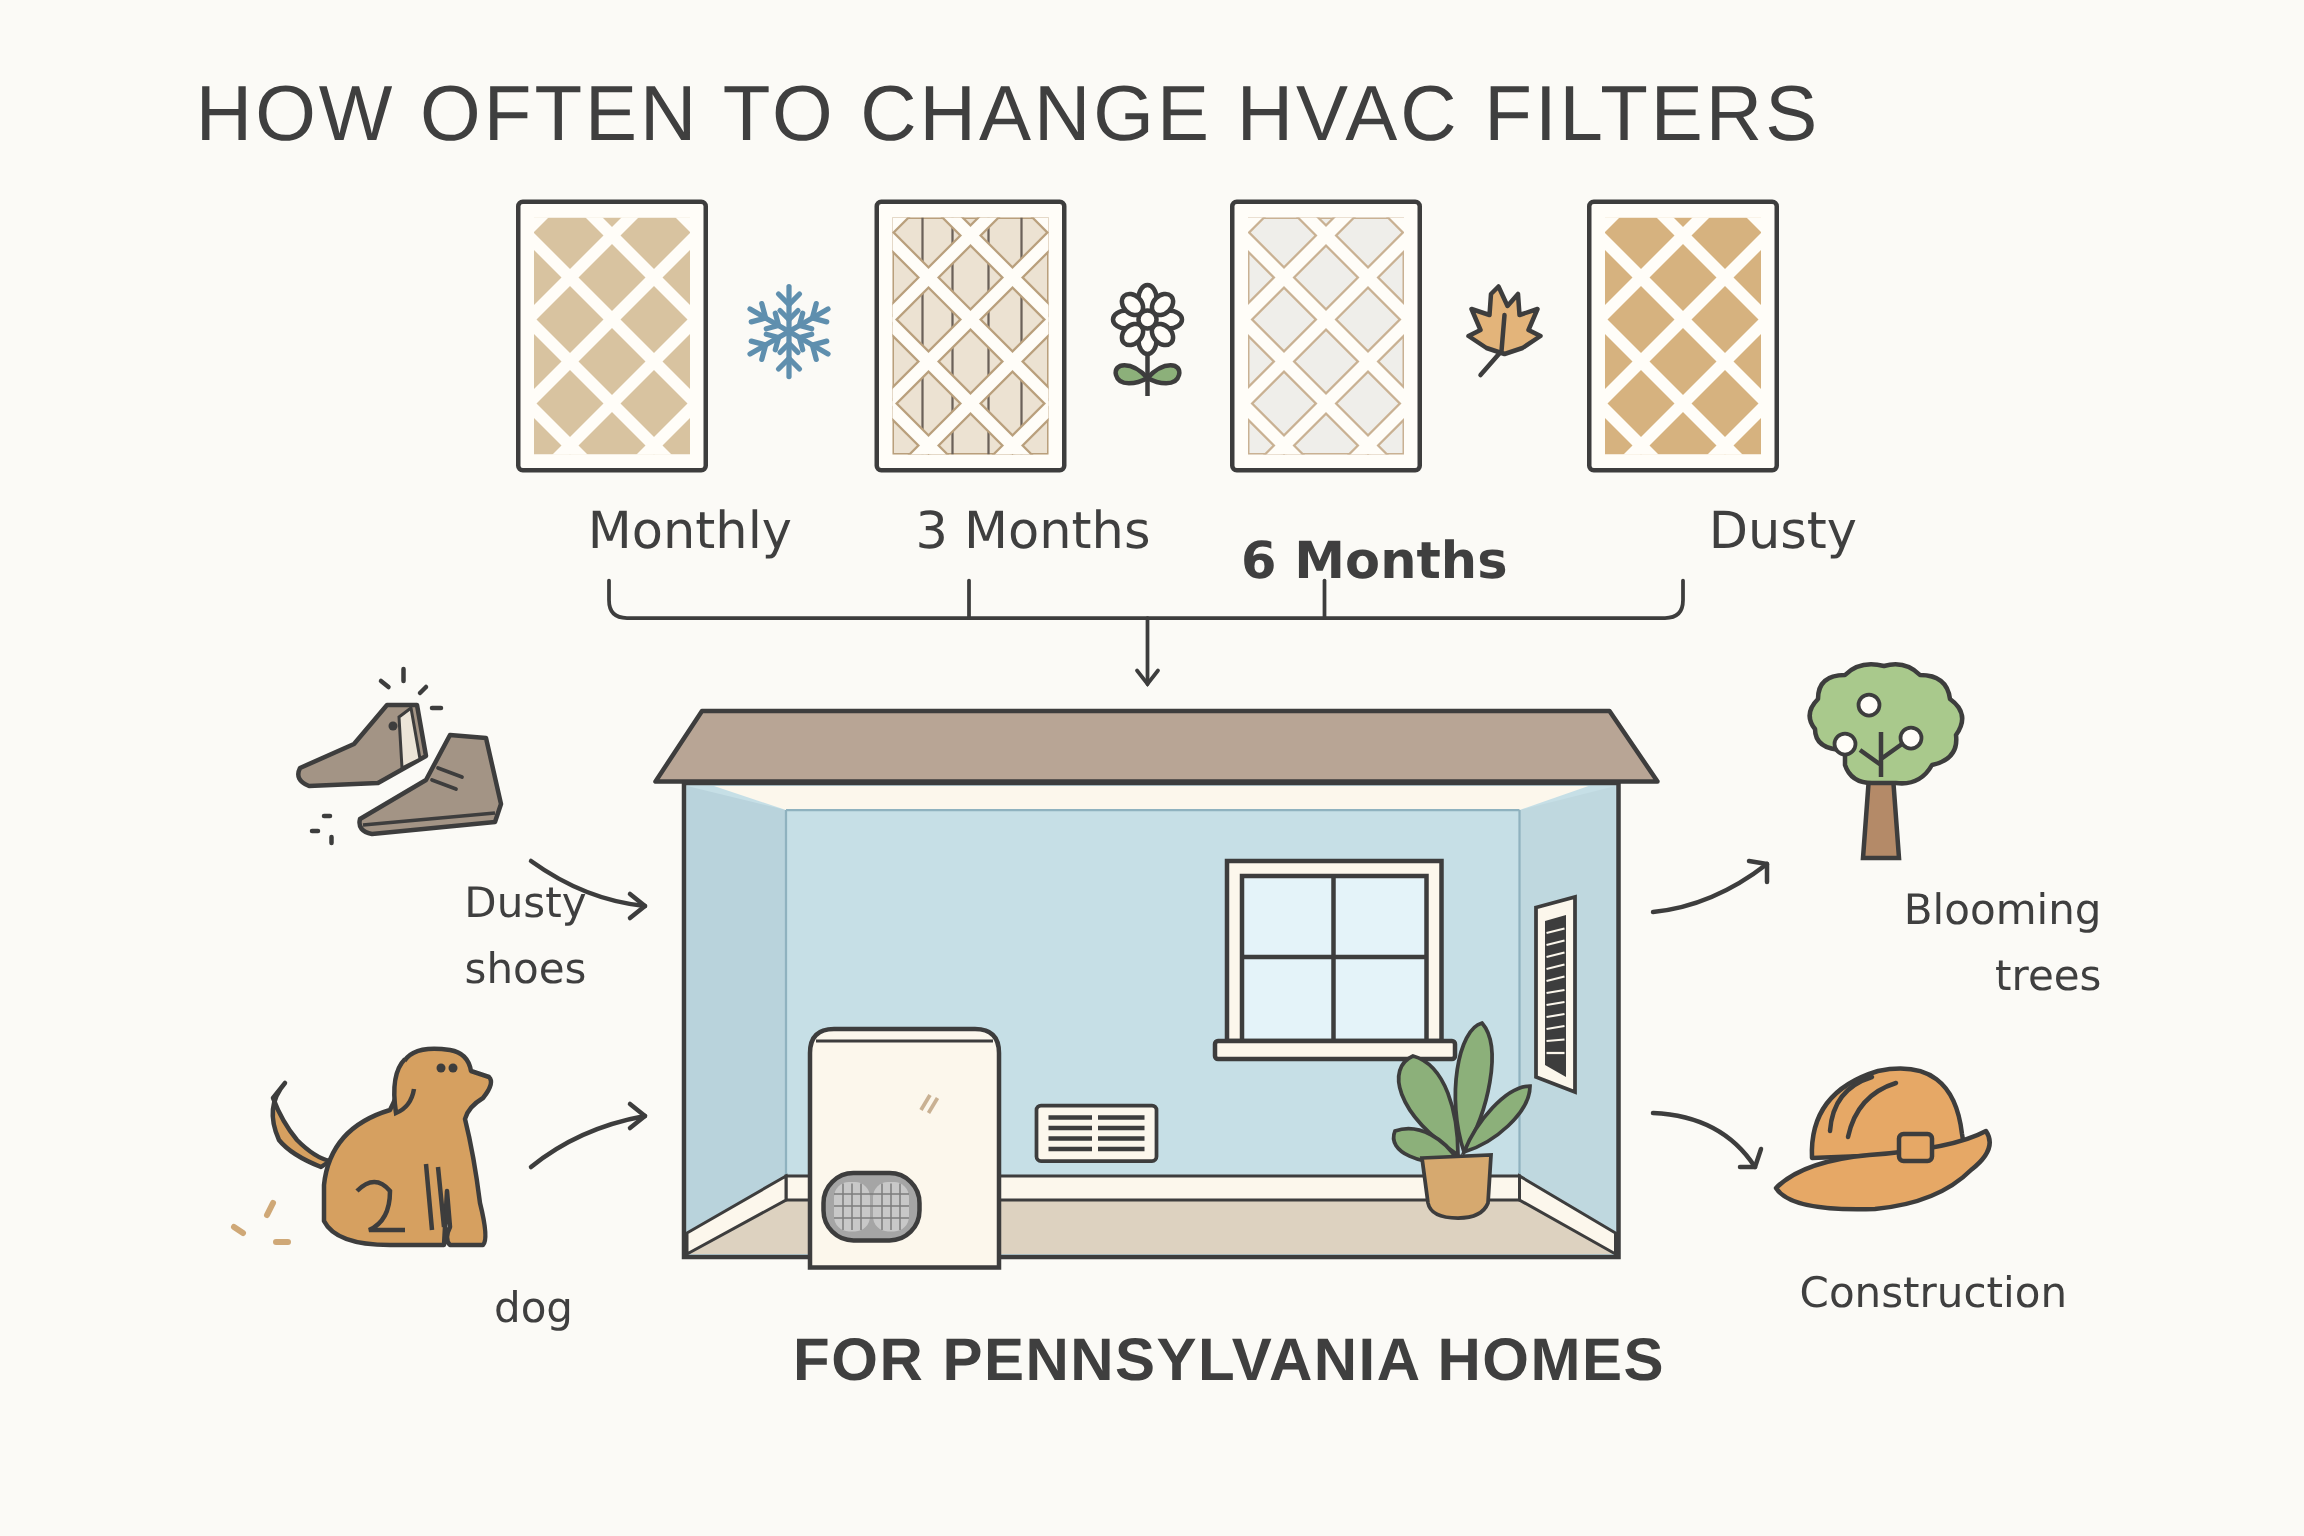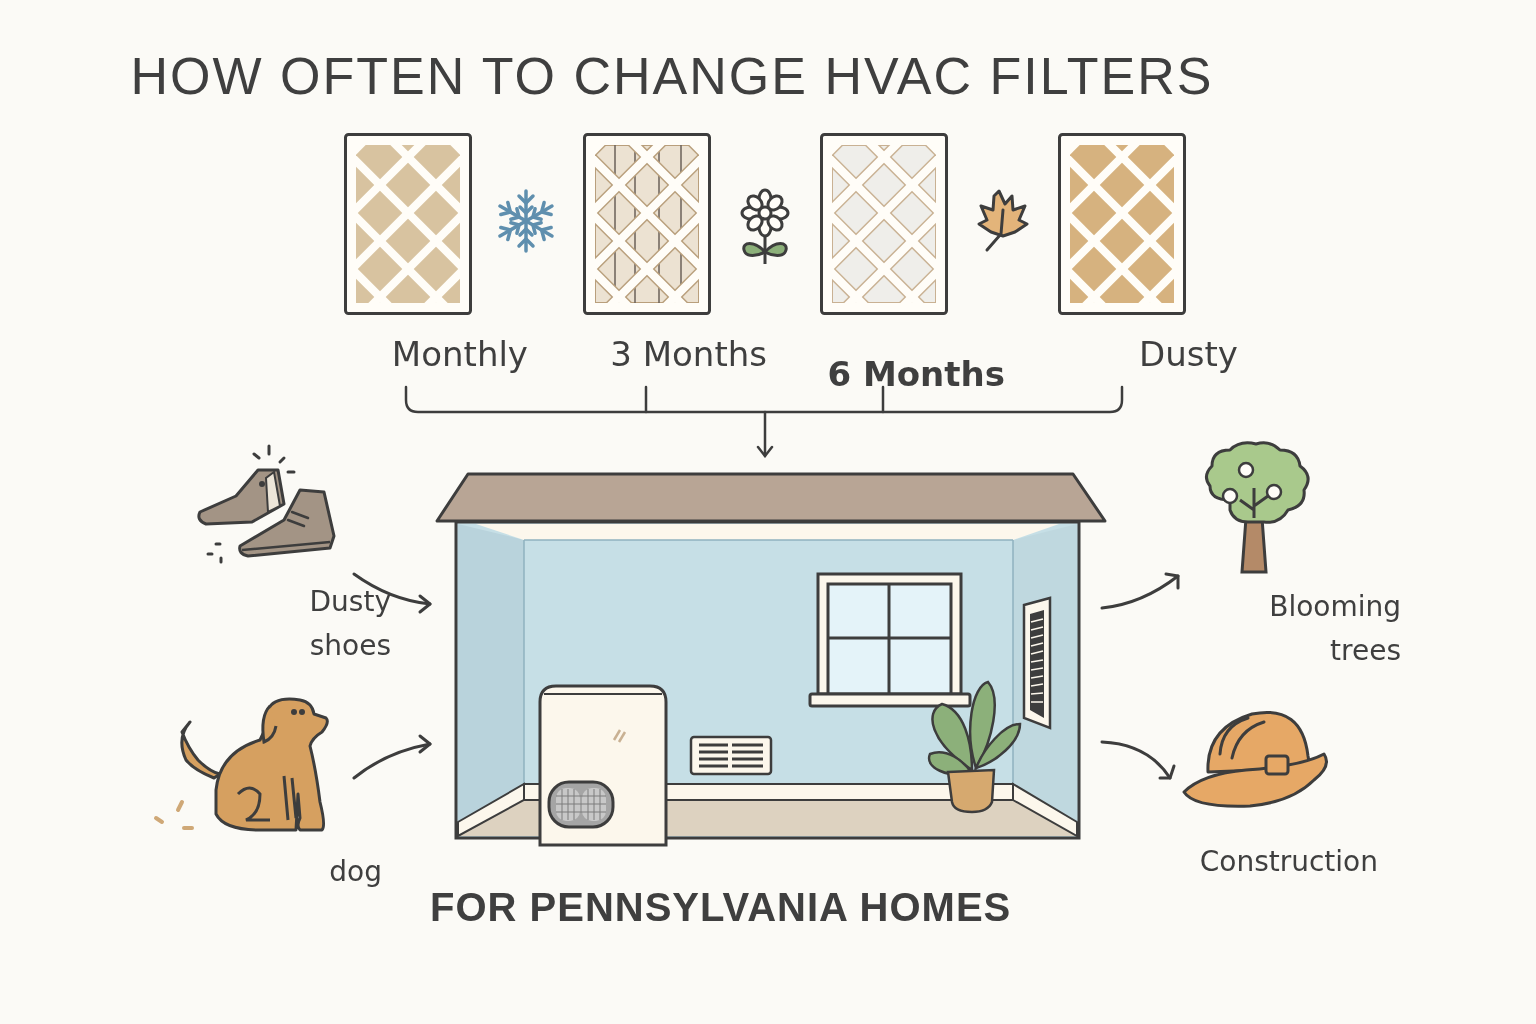--- a/index.html
+++ b/index.html
@@ -1,19 +1,19 @@
 <!DOCTYPE html>
 <html><head>
 <meta charset="utf-8">
 <style>
   html,body{margin:0;padding:0;}
   body{width:1536px;height:1024px;background:#fbfaf6;position:relative;overflow:hidden;font-family:"DejaVu Sans","Liberation Sans",sans-serif;color:#3d3d3d;}
   .abs{position:absolute;}
   .title{left:0;width:1344px;top:46px;text-align:center;font-family:"Liberation Sans","DejaVu Sans",sans-serif;font-weight:normal;font-size:52px;letter-spacing:2px;color:#3f3f3f;}
-  .subtitle{left:430px;width:680px;top:885px;text-align:left;font-family:"Liberation Sans","DejaVu Sans",sans-serif;font-weight:bold;font-size:40px;letter-spacing:1px;color:#3f3f3f;}
+  .subtitle{left:430px;width:680px;top:885px;text-align:right;font-family:"Liberation Sans","DejaVu Sans",sans-serif;font-weight:bold;font-size:40px;letter-spacing:1px;color:#3f3f3f;}
   .freq-label{font-size:34px;color:#3f3f3f;text-align:right;width:240px;}
   .factor-label{font-size:28px;color:#3f3f3f;text-align:right;line-height:44px;width:240px;}
   svg{position:absolute;overflow:visible;}
 </style>
 </head>
 <body>
 
 <div class="abs title">HOW OFTEN TO CHANGE HVAC FILTERS</div>
 
 <svg style="left:344px;top:133px;" width="128" height="182" viewBox="0 0 128 182">

